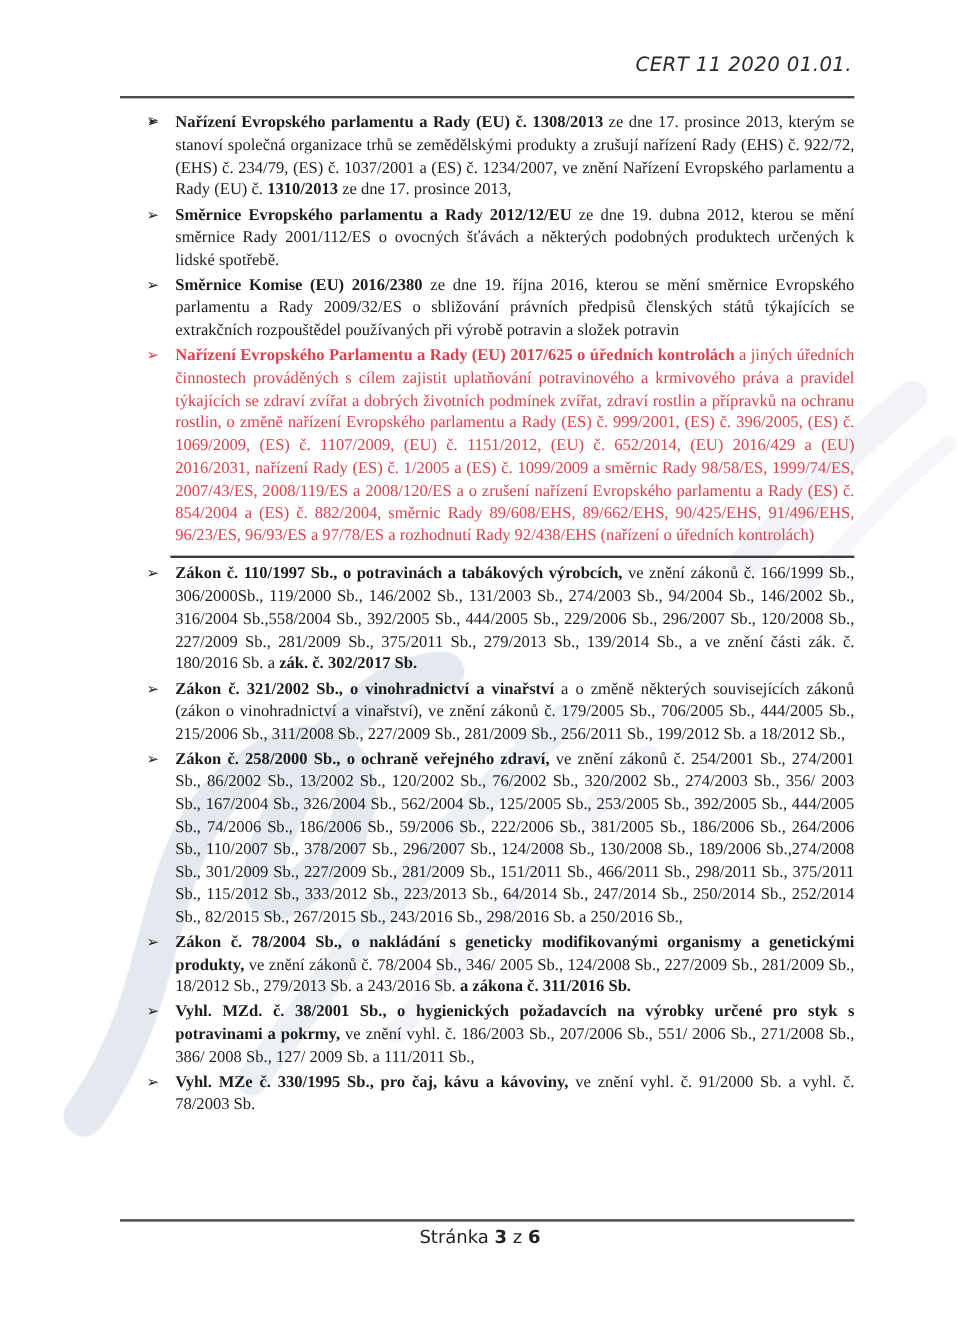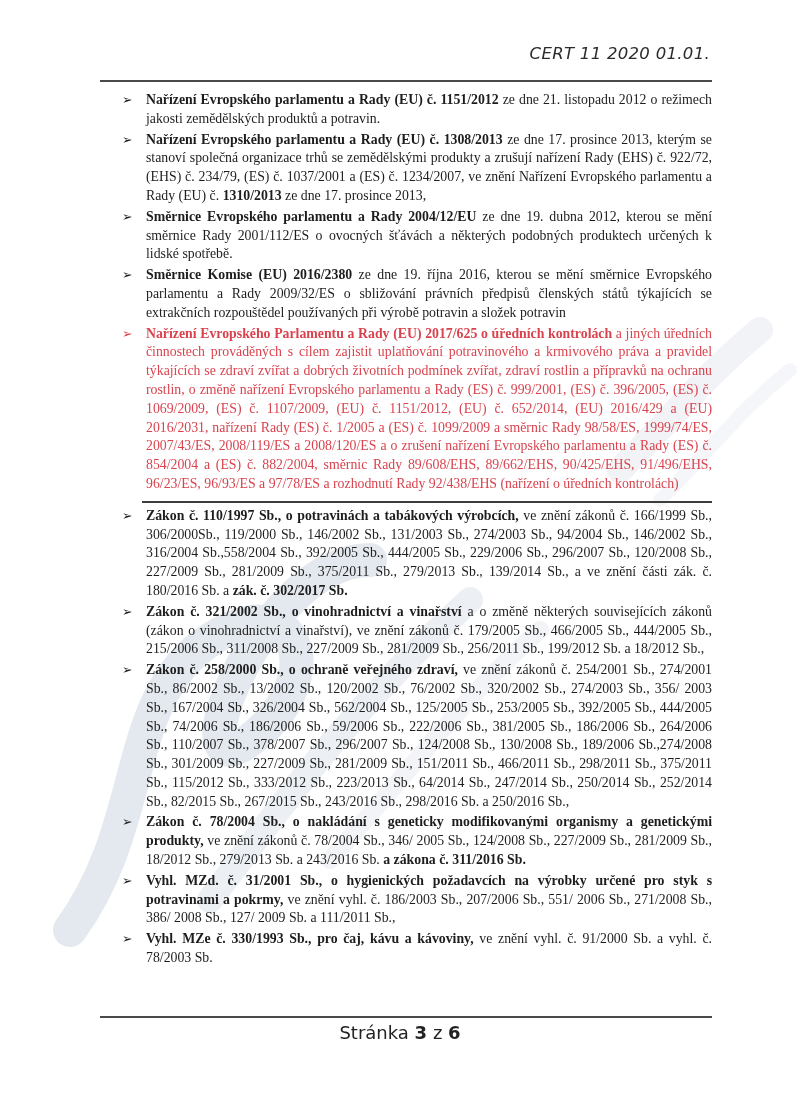--- a/index.html
+++ b/index.html
@@ -37,21 +37,21 @@
   .bold { font-weight:700; }
   .mid-divider {
     height:2px; background:#3d3d3d; margin:7px 0 4px 20px;
   }
   .footer-rule {
     position:absolute; top:1016px; left:100px; width:612px; height:2px;
     background:#4a4a4a; z-index:2;
   }
   .footer-text {
     position:absolute; top:1022px; left:0; width:800px; text-align:center;
-    font-family:"DejaVu Sans", sans-serif; font-size:18px; color:#222;
+    font-family:"DejaVu Sans", sans-serif; font-size:15px; color:#222;
     z-index:2;
   }
   .footer-text .num { font-weight:700; }
 </style>
 </head>
 <body>
 
 <div class="page">
 
   <svg class="watermark-svg" viewBox="0 0 800 1100" aria-hidden="true">
@@ -61,32 +61,32 @@
       <path d="M 330 860 C 420 760, 460 700, 540 630" stroke-width="18" opacity="0.5"></path>
       <path d="M 620 470 C 680 410, 700 380, 760 330" stroke-width="26" opacity="0.55"></path>
       <path d="M 660 500 C 720 440, 740 410, 790 370" stroke-width="14" opacity="0.4"></path>
     </g>
   </svg>
 
   <div class="header-code">CERT 11 2020 01.01.</div>
   <div class="header-rule"></div>
 
   <div class="content">
-      <div class="li"><span class="bullet">➢</span><span><span class="bold">Nařízení Evropského parlamentu a Rady (EU) č. 1151/2012</span><span> ze dne 21. listopadu 2012 o režimech jakosti zemědělských produktů a potravin.</span></span></div>
+      <div class="li"><span class="bullet">➢</span></div>
       <div class="li"><span class="bullet">➢</span><span><span class="bold">Nařízení Evropského parlamentu a Rady (EU) č. 1308/2013</span><span> ze dne 17. prosince 2013, kterým se stanoví společná organizace trhů se zemědělskými produkty a zrušují nařízení Rady (EHS) č. 922/72, (EHS) č. 234/79, (ES) č. 1037/2001 a (ES) č. 1234/2007, ve znění Nařízení Evropského parlamentu a Rady (EU) č. </span><span class="bold">1310/2013</span><span> ze dne 17. prosince 2013,</span></span></div>
-      <div class="li"><span class="bullet">➢</span><span><span class="bold">Směrnice Evropského parlamentu a Rady 2004/12/EU</span><span> ze dne 19. dubna 2012, kterou se mění směrnice Rady 2001/112/ES o ovocných šťávách a některých podobných produktech určených k lidské spotřebě.</span></span></div>
+      <div class="li"><span class="bullet">➢</span><span><span class="bold">Směrnice Evropského parlamentu a Rady 2012/12/EU</span><span> ze dne 19. dubna 2012, kterou se mění směrnice Rady 2001/112/ES o ovocných šťávách a některých podobných produktech určených k lidské spotřebě.</span></span></div>
       <div class="li"><span class="bullet">➢</span><span><span class="bold">Směrnice Komise (EU) 2016/2380</span><span> ze dne 19. října 2016, kterou se mění směrnice Evropského parlamentu a Rady 2009/32/ES o sbližování právních předpisů členských států týkajících se extrakčních rozpouštědel používaných při výrobě potravin a složek potravin</span></span></div>
       <div class="li" style="color: rgb(217, 67, 78);"><span class="bullet" style="color: rgb(217, 67, 78);">➢</span><span><span class="bold">Nařízení Evropského Parlamentu a Rady (EU) 2017/625 o úředních kontrolách</span><span> a jiných úředních činnostech prováděných s cílem zajistit uplatňování potravinového a krmivového práva a pravidel týkajících se zdraví zvířat a dobrých životních podmínek zvířat, zdraví rostlin a přípravků na ochranu rostlin, o změně nařízení Evropského parlamentu a Rady (ES) č. 999/2001, (ES) č. 396/2005, (ES) č. 1069/2009, (ES) č. 1107/2009, (EU) č. 1151/2012, (EU) č. 652/2014, (EU) 2016/429 a (EU) 2016/2031, nařízení Rady (ES) č. 1/2005 a (ES) č. 1099/2009 a směrnic Rady 98/58/ES, 1999/74/ES, 2007/43/ES, 2008/119/ES a 2008/120/ES a o zrušení nařízení Evropského parlamentu a Rady (ES) č. 854/2004 a (ES) č. 882/2004, směrnic Rady 89/608/EHS, 89/662/EHS, 90/425/EHS, 91/496/EHS, 96/23/ES, 96/93/ES a 97/78/ES a rozhodnutí Rady 92/438/EHS (nařízení o úředních kontrolách)</span></span></div>
       <div class="mid-divider"></div>
       <div class="li"><span class="bullet">➢</span><span><span class="bold">Zákon č. 110/1997 Sb., o potravinách a tabákových výrobcích,</span><span> ve znění zákonů č. 166/1999 Sb., 306/2000Sb., 119/2000 Sb., 146/2002 Sb., 131/2003 Sb., 274/2003 Sb., 94/2004 Sb., 146/2002 Sb., 316/2004 Sb.,558/2004 Sb., 392/2005 Sb., 444/2005 Sb., 229/2006 Sb., 296/2007 Sb., 120/2008 Sb., 227/2009 Sb., 281/2009 Sb., 375/2011 Sb., 279/2013 Sb., 139/2014 Sb., a ve znění části zák. č. 180/2016 Sb. a </span><span class="bold">zák. č. 302/2017 Sb.</span></span></div>
-      <div class="li"><span class="bullet">➢</span><span><span class="bold">Zákon č. 321/2002 Sb., o vinohradnictví a vinařství</span><span> a o změně některých souvisejících zákonů (zákon o vinohradnictví a vinařství), ve znění zákonů č. 179/2005 Sb., 466/2005 Sb., 444/2005 Sb., 215/2006 Sb., 311/2008 Sb., 227/2009 Sb., 281/2009 Sb., 256/2011 Sb., 199/2012 Sb. a 18/2012 Sb.,</span></span></div>
+      <div class="li"><span class="bullet">➢</span><span><span class="bold">Zákon č. 321/2002 Sb., o vinohradnictví a vinařství</span><span> a o změně některých souvisejících zákonů (zákon o vinohradnictví a vinařství), ve znění zákonů č. 179/2005 Sb., 706/2005 Sb., 444/2005 Sb., 215/2006 Sb., 311/2008 Sb., 227/2009 Sb., 281/2009 Sb., 256/2011 Sb., 199/2012 Sb. a 18/2012 Sb.,</span></span></div>
       <div class="li"><span class="bullet">➢</span><span><span class="bold">Zákon č. 258/2000 Sb., o ochraně veřejného zdraví,</span><span> ve znění zákonů č. 254/2001 Sb., 274/2001 Sb., 86/2002 Sb., 13/2002 Sb., 120/2002 Sb., 76/2002 Sb., 320/2002 Sb., 274/2003 Sb., 356/ 2003 Sb., 167/2004 Sb., 326/2004 Sb., 562/2004 Sb., 125/2005 Sb., 253/2005 Sb., 392/2005 Sb., 444/2005 Sb., 74/2006 Sb., 186/2006 Sb., 59/2006 Sb., 222/2006 Sb., 381/2005 Sb., 186/2006 Sb., 264/2006 Sb., 110/2007 Sb., 378/2007 Sb., 296/2007 Sb., 124/2008 Sb., 130/2008 Sb., 189/2006 Sb.,274/2008 Sb., 301/2009 Sb., 227/2009 Sb., 281/2009 Sb., 151/2011 Sb., 466/2011 Sb., 298/2011 Sb., 375/2011 Sb., 115/2012 Sb., 333/2012 Sb., 223/2013 Sb., 64/2014 Sb., 247/2014 Sb., 250/2014 Sb., 252/2014 Sb., 82/2015 Sb., 267/2015 Sb., 243/2016 Sb., 298/2016 Sb. a 250/2016 Sb.,</span></span></div>
       <div class="li"><span class="bullet">➢</span><span><span class="bold">Zákon č. 78/2004 Sb., o nakládání s geneticky modifikovanými organismy a genetickými produkty,</span><span> ve znění zákonů č. 78/2004 Sb., 346/ 2005 Sb., 124/2008 Sb., 227/2009 Sb., 281/2009 Sb., 18/2012 Sb., 279/2013 Sb. a 243/2016 Sb. </span><span class="bold">a zákona č. 311/2016 Sb.</span></span></div>
-      <div class="li"><span class="bullet">➢</span><span><span class="bold">Vyhl. MZd. č. 31/2001 Sb., o hygienických požadavcích na výrobky určené pro styk s potravinami a pokrmy,</span><span> ve znění vyhl. č. 186/2003 Sb., 207/2006 Sb., 551/ 2006 Sb., 271/2008 Sb., 386/ 2008 Sb., 127/ 2009 Sb. a  111/2011 Sb.,</span></span></div>
-      <div class="li"><span class="bullet">➢</span><span><span class="bold">Vyhl. MZe č. 330/1993 Sb., pro čaj, kávu a kávoviny,</span><span> ve znění vyhl. č. 91/2000 Sb. a vyhl. č. 78/2003 Sb.</span></span></div>
+      <div class="li"><span class="bullet">➢</span><span><span class="bold">Vyhl. MZd. č. 38/2001 Sb., o hygienických požadavcích na výrobky určené pro styk s potravinami a pokrmy,</span><span> ve znění vyhl. č. 186/2003 Sb., 207/2006 Sb., 551/ 2006 Sb., 271/2008 Sb., 386/ 2008 Sb., 127/ 2009 Sb. a  111/2011 Sb.,</span></span></div>
+      <div class="li"><span class="bullet">➢</span><span><span class="bold">Vyhl. MZe č. 330/1995 Sb., pro čaj, kávu a kávoviny,</span><span> ve znění vyhl. č. 91/2000 Sb. a vyhl. č. 78/2003 Sb.</span></span></div>
     </div>
 
   <div class="footer-rule"></div>
   <div class="footer-text">
     <span>Stránka</span>
     <span class="num">3</span>
     <span>z</span>
     <span class="num">6</span>
   </div>
 

